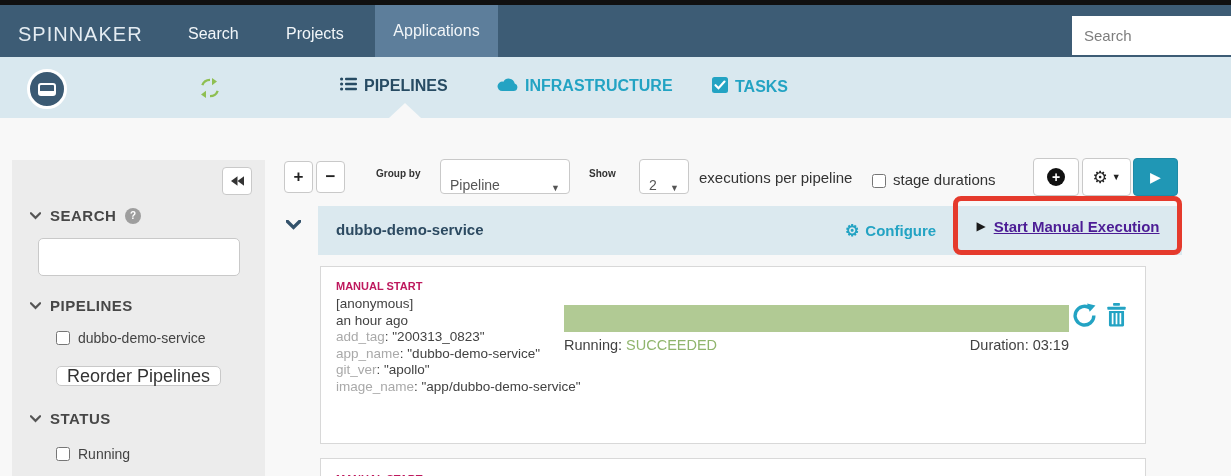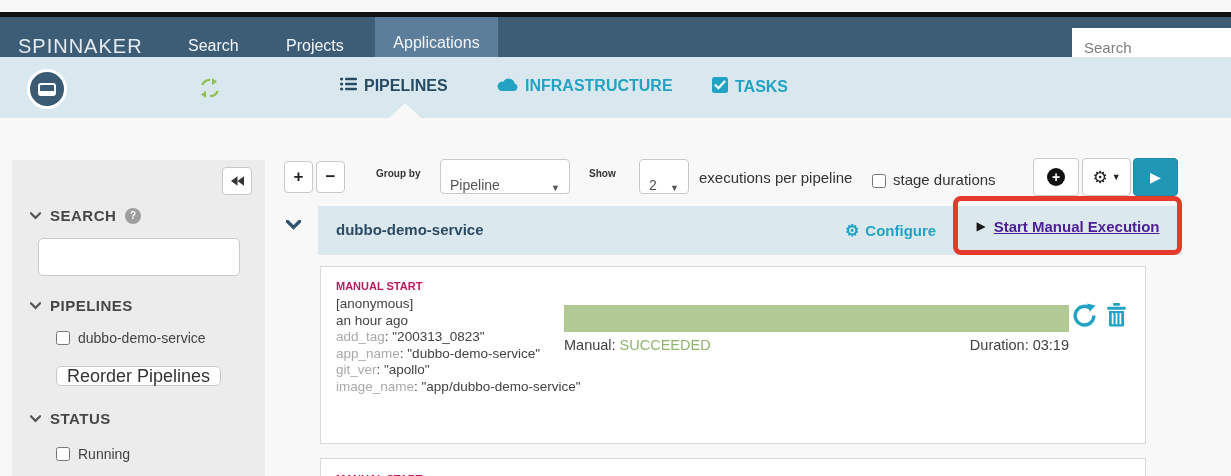--- a/index.html
+++ b/index.html
@@ -2,21 +2,21 @@
 <html><head>
 <meta charset="utf-8">
 <style>
   * { margin:0; padding:0; box-sizing:border-box; }
   html,body { width:1231px; height:476px; overflow:hidden; background:#f8f8f8;
     font-family:"Liberation Sans", sans-serif; }
   #app { position:relative; width:1231px; height:476px; overflow:hidden; background:#f8f8f8; }
   .abs { position:absolute; }
 
   
-  .topnav { left:0; top:12px; width:1231px; height:57px; background:#3d5c75; border-top:5px solid #101010; }
+  .topnav { left:0; top:0; width:1231px; height:57px; background:#3d5c75; border-top:5px solid #101010; }
   .brand { left:18px; top:18px; font-size:20px; color:#e4ecf2; letter-spacing:1px; }
   .nav-item { top:20px; font-size:16px; color:#f2f6f9; cursor:pointer; }
   .nav-item.active-wrap { left:375px; top:0; width:123px; height:52px; background:#5d7e9b;
     display:flex; align-items:center; justify-content:center; }
   .nav-search { left:1072px; top:11px; width:159px; height:39px; border:none; outline:none;
     padding:0 12px; font-size:15px; color:#333; background:#fff; font-family:"Liberation Sans",sans-serif; }
   .nav-search::placeholder { color:#7d7d7d; }
 
   
   .app-header { left:0; top:57px; width:1231px; height:61px; background:#d9e8ef; }
@@ -255,21 +255,21 @@
       <div>[anonymous]</div>
       <div>an hour ago</div>
       <div><span class="pkey">add_tag</span><span class="pval">"200313_0823"</span></div>
       <div><span class="pkey">app_name</span><span class="pval">"dubbo-demo-service"</span></div>
       <div><span class="pkey">git_ver</span><span class="pval">"apollo"</span></div>
       <div><span class="pkey">image_name</span><span class="pval">"app/dubbo-demo-service"</span></div>
     </div>
     <div class="abs exec-bar"></div>
     <div class="abs exec-status-row">
       <div>
-        <span>Manual:</span><span class="status-val">SUCCEEDED</span>
+        <span>Running:</span><span class="status-val">SUCCEEDED</span>
       </div>
       <div>
         <span>Duration:</span><span class="dur-val">03:19</span>
       </div>
     </div>
     <div class="abs exec-icon redo-pos">
       <svg width="25" height="25" viewBox="0 0 24 24">
         <path d="M21 12 A9 9 0 1 1 17.5 5" fill="none" stroke="currentColor" stroke-width="3.2"></path>
         <path d="M14.5 0.5 L22.5 2.5 L17 8.5 Z" fill="currentColor"></path>
       </svg>

